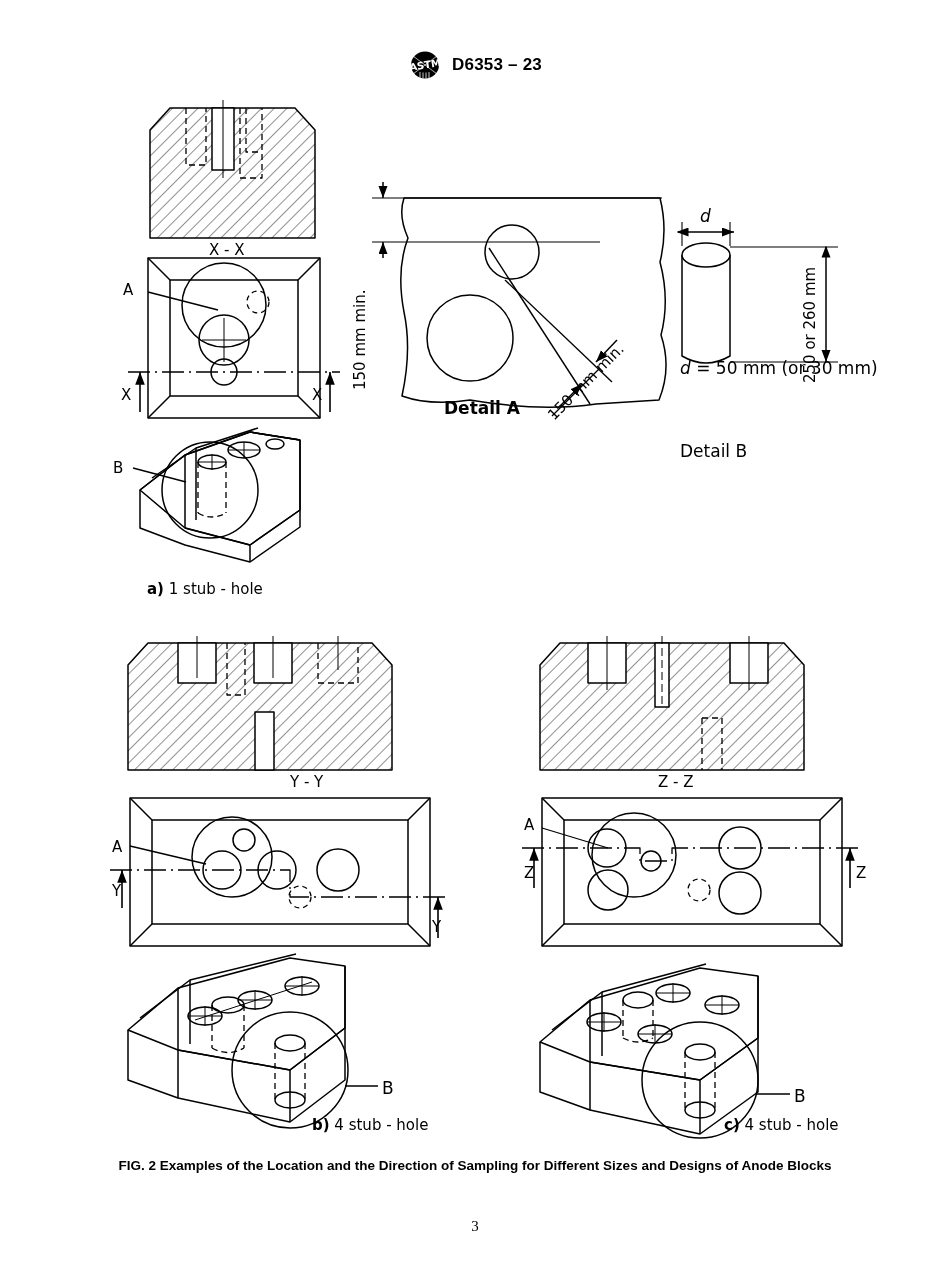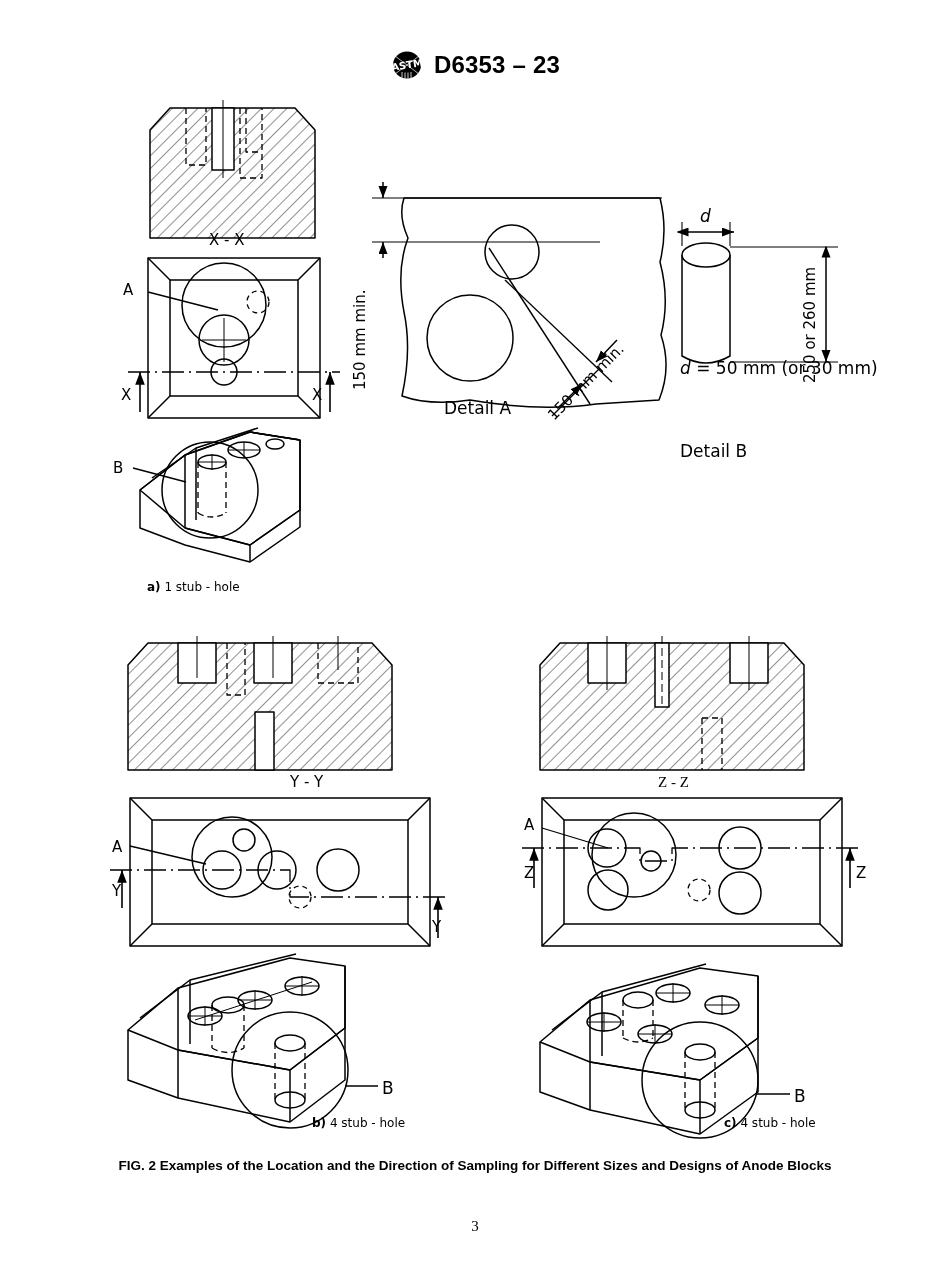--- a/index.html
+++ b/index.html
@@ -23,21 +23,21 @@
     left: 0;
     width: 950px;
     display: flex;
     align-items: center;
     justify-content: center;
     gap: 10px;
   }
   #astm-logo { width: 34px; height: 30px; display: block; }
   #std-designation {
     font-family: "Liberation Sans", sans-serif;
-    font-size: 24px;
+    font-size: 17px;
     font-weight: bold;
     letter-spacing: .2px;
     text-align: right;
   }
 
   
   #figure-canvas {
     position: absolute;
     top: 0; left: 0;
     width: 950px; height: 1272px;
@@ -52,21 +52,21 @@
     line-height: 1;
   }
   .lbl-big { font-size: 17px; }
   .ital { font-style: italic; }
   .rot90 { transform: rotate(-90deg); transform-origin: left bottom; }
   .rot45 { transform: rotate(-45deg); transform-origin: left bottom; }
 
   .caption-row {
     position: absolute;
     font-family: "DejaVu Sans", sans-serif;
-    font-size: 12px;
+    font-size: 15px;
     white-space: nowrap;
   }
   .caption-row .idx { font-weight: bold; }
 
   
   #fig-caption {
     position: absolute;
     top: 1158px;
     left: 0;
     width: 950px;
@@ -332,51 +332,51 @@
       <ellipse cx="700" cy="1052" rx="15" ry="8" stroke="#000"></ellipse>
       <ellipse cx="700" cy="1110" rx="15" ry="8" stroke="#000"></ellipse>
       <g stroke-dasharray="6 4" stroke-width="1.3">
         <path d="M685 1052 L685 1110 M715 1052 L715 1110"></path>
       </g>
       <line x1="757" y1="1094" x2="790" y2="1094" stroke="#000" stroke-width="1.3"></line>
     </g>
   </g>
 </svg>
 
-<div class="lbl" style="left:209px; top:233px;">X - X</div>
+<div class="lbl" style="left:209px; top:243px;">X - X</div>
 
 <div class="lbl" style="left:123px; top:283px;">A</div>
 
 <div class="lbl" style="left:121px; top:388px;">X</div>
 <div class="lbl" style="left:312px; top:388px;">X</div>
 
 <div class="lbl" style="left:113px; top:461px;">B</div>
 
 <div class="lbl rot90" style="left:368px; top:375px;">150 mm min.</div>
 
 <div class="lbl rot45" style="left:556px; top:408px;">150 mm min.</div>
 
-<div class="lbl lbl-big" style="left:444px; top:400px;">Detail A</div>
+<div class="lbl lbl-big" style="left:444px; top:400px;font-weight:bold;">Detail A</div>
 
 <div class="lbl lbl-big ital" style="left:700px; top:208px;">d</div>
 
 <div class="lbl rot90" style="left:818px; top:368px;">250 or 260 mm</div>
 
 <div class="lbl lbl-big" style="left:680px; top:360px;">
   <span class="ital">d</span><span> = 50 mm (or 30 mm)</span>
 </div>
 
 <div class="lbl lbl-big" style="left:680px; top:400px;margin-top:43px;">Detail B</div>
 
 <div class="caption-row" style="left:147px; top:580px;">
   <span class="idx">a)</span><span> 1 stub - hole</span>
 </div>
 
 <div class="lbl" style="left:246px; top:775px;margin-left:44px;">Y - Y</div>
-<div class="lbl" style="left:658px; top:775px;font-family:Liberation Serif, serif;">Z - Z</div>
+<div class="lbl" style="left:658px; top:775px;">Z - Z</div>
 
 <div class="lbl" style="left:112px; top:840px;">A</div>
 <div class="lbl" style="left:112px; top:884px;">Y</div>
 <div class="lbl" style="left:432px; top:920px;">Y</div>
 
 <div class="lbl" style="left:524px; top:818px;">A</div>
 <div class="lbl" style="left:524px; top:866px;">Z</div>
 <div class="lbl" style="left:856px; top:866px;">Z</div>
 
 <div class="lbl lbl-big" style="left:382px; top:1080px;">B</div>

